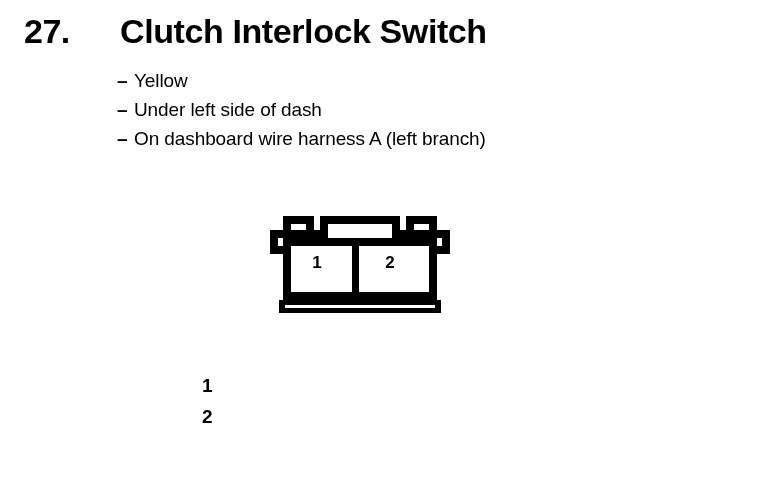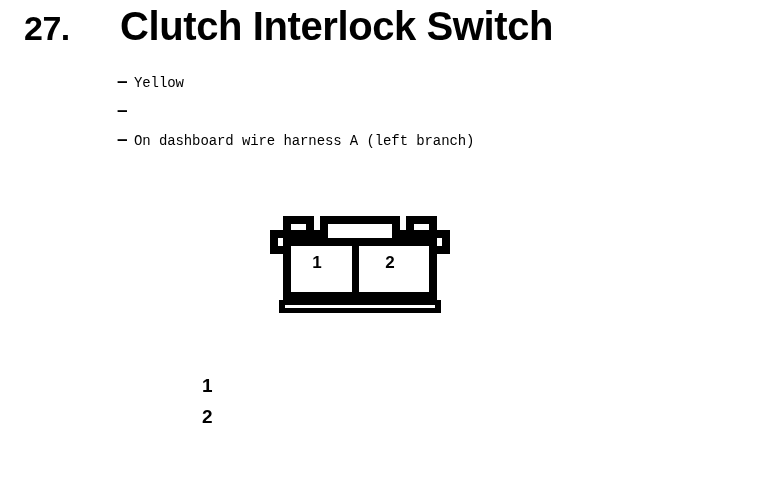--- a/index.html
+++ b/index.html
@@ -21,34 +21,34 @@
   #page {
     position: absolute;
     inset: 0;
     background: #ffffff;
   }
 
   
   .header {
     position: absolute;
     left: 24px;
-    top: 6px;
+    top: 14px;
     display: flex;
     align-items: baseline;
   }
   .item-number {
     font-size: 34px;
     font-weight: bold;
     letter-spacing: -0.5px;
     line-height: 1;
     width: 96px;
     flex: 0 0 96px;
   }
   .item-title {
-    font-size: 40px;
+    font-size: 34px;
     font-weight: bold;
     letter-spacing: -0.4px;
     line-height: 1;
     white-space: nowrap;
   }
 
   
   .bullets {
     position: absolute;
     left: 117px;
@@ -61,23 +61,22 @@
     line-height: 1.53;
     white-space: nowrap;
   }
   .bullet-dash {
     font-weight: bold;
     width: 17px;
     flex: 0 0 17px;
     font-size: 19px;
   }
   .bullet-text {
-    font-size: 14px;
+    font-size: 19px;
     letter-spacing: -0.1px;
-    font-family: Liberation Mono, monospace;
   }
 
   
   .connector-wrap {
     position: absolute;
     left: 266px;
     top: 212px;
     width: 196px;
     height: 104px;
   }
@@ -128,20 +127,21 @@
 
   <div class="bullets">
 
     <div class="bullet-row">
       <span class="bullet-dash">–</span>
       <span class="bullet-text">Yellow</span>
     </div>
 
     <div class="bullet-row">
       <span class="bullet-dash">–</span>
+      <span class="bullet-text">Under left side of dash</span>
     </div>
 
     <div class="bullet-row">
       <span class="bullet-dash">–</span>
       <span class="bullet-text">On dashboard wire harness A (left branch)</span>
     </div>
 
   </div>
 
   <div class="connector-wrap">

